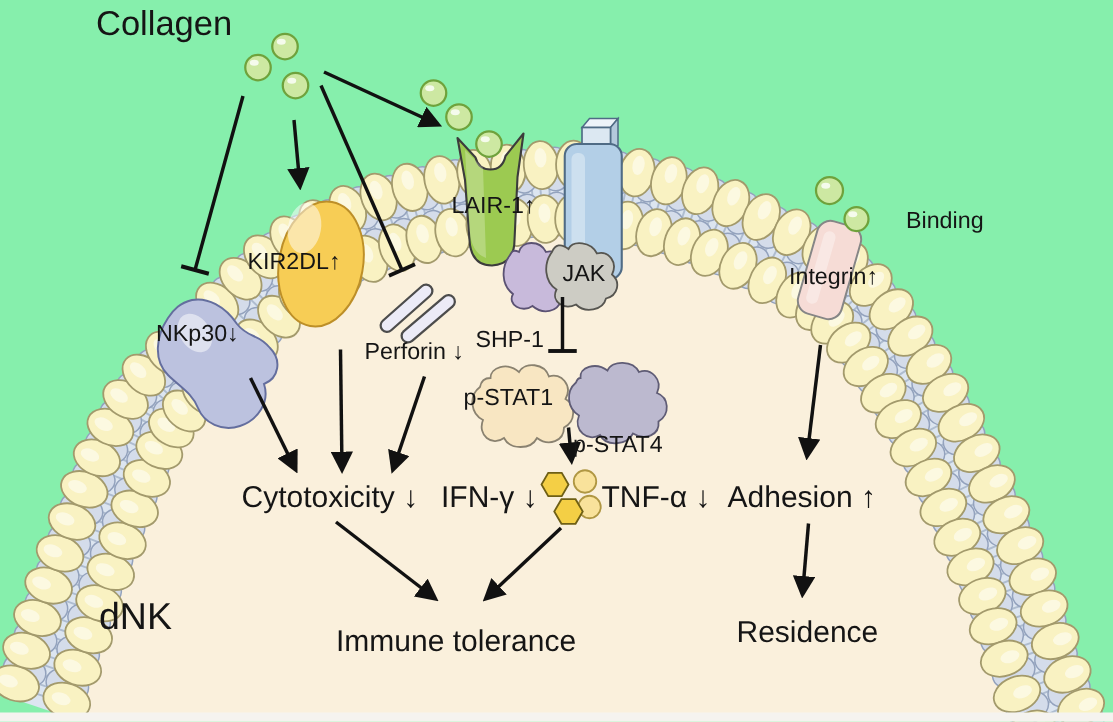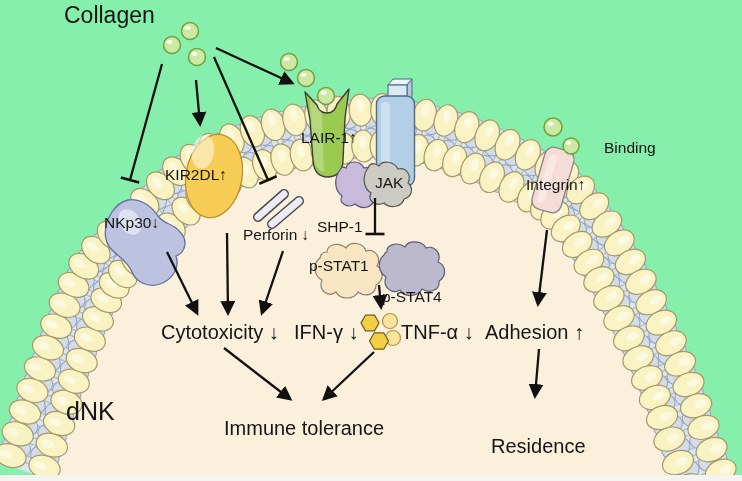--- a/index.html
+++ b/index.html
@@ -663,17 +663,17 @@
   <div class="lbl lbl-sm" style="left:317px;top:175px;margin-top:44px;">SHP-1</div>
   <div class="lbl lbl-sm" style="left:375px;top:175px;">JAK</div>
   <div class="lbl lbl-sm" style="left:243px;top:227px;">Perforin ↓</div>
   <div class="lbl lbl-sm" style="left:309px;top:258px;">p-STAT1</div>
   <div class="lbl lbl-sm" style="left:382px;top:257px;margin-top:32px;">p-STAT4</div>
   <div class="lbl lbl-md" style="left:161px;top:322px;">Cytotoxicity ↓</div>
   <div class="lbl lbl-md" style="left:294px;top:322px;">IFN-γ ↓</div>
   <div class="lbl lbl-md" style="left:401px;top:322px;">TNF-α ↓</div>
   <div class="lbl lbl-md" style="left:472px;top:322px;margin-left:13px;">Adhesion ↑</div>
   <div class="lbl lbl-md" style="left:224px;top:418px;">Immune tolerance</div>
-  <div class="lbl lbl-md" style="left:491px;top:412px;margin-top:24px;">Residence</div>
+  <div class="lbl lbl-md" style="left:491px;top:412px;">Residence</div>
   <div class="lbl lbl-cell" style="left:66px;top:399px;">dNK</div>
   <div class="lbl lbl-sm" style="left:584px;top:140px;margin-left:20px;">Binding</div>
   <div class="lbl lbl-sm" style="left:526px;top:177px;">Integrin↑</div>
 </div>
 
 </body></html>

